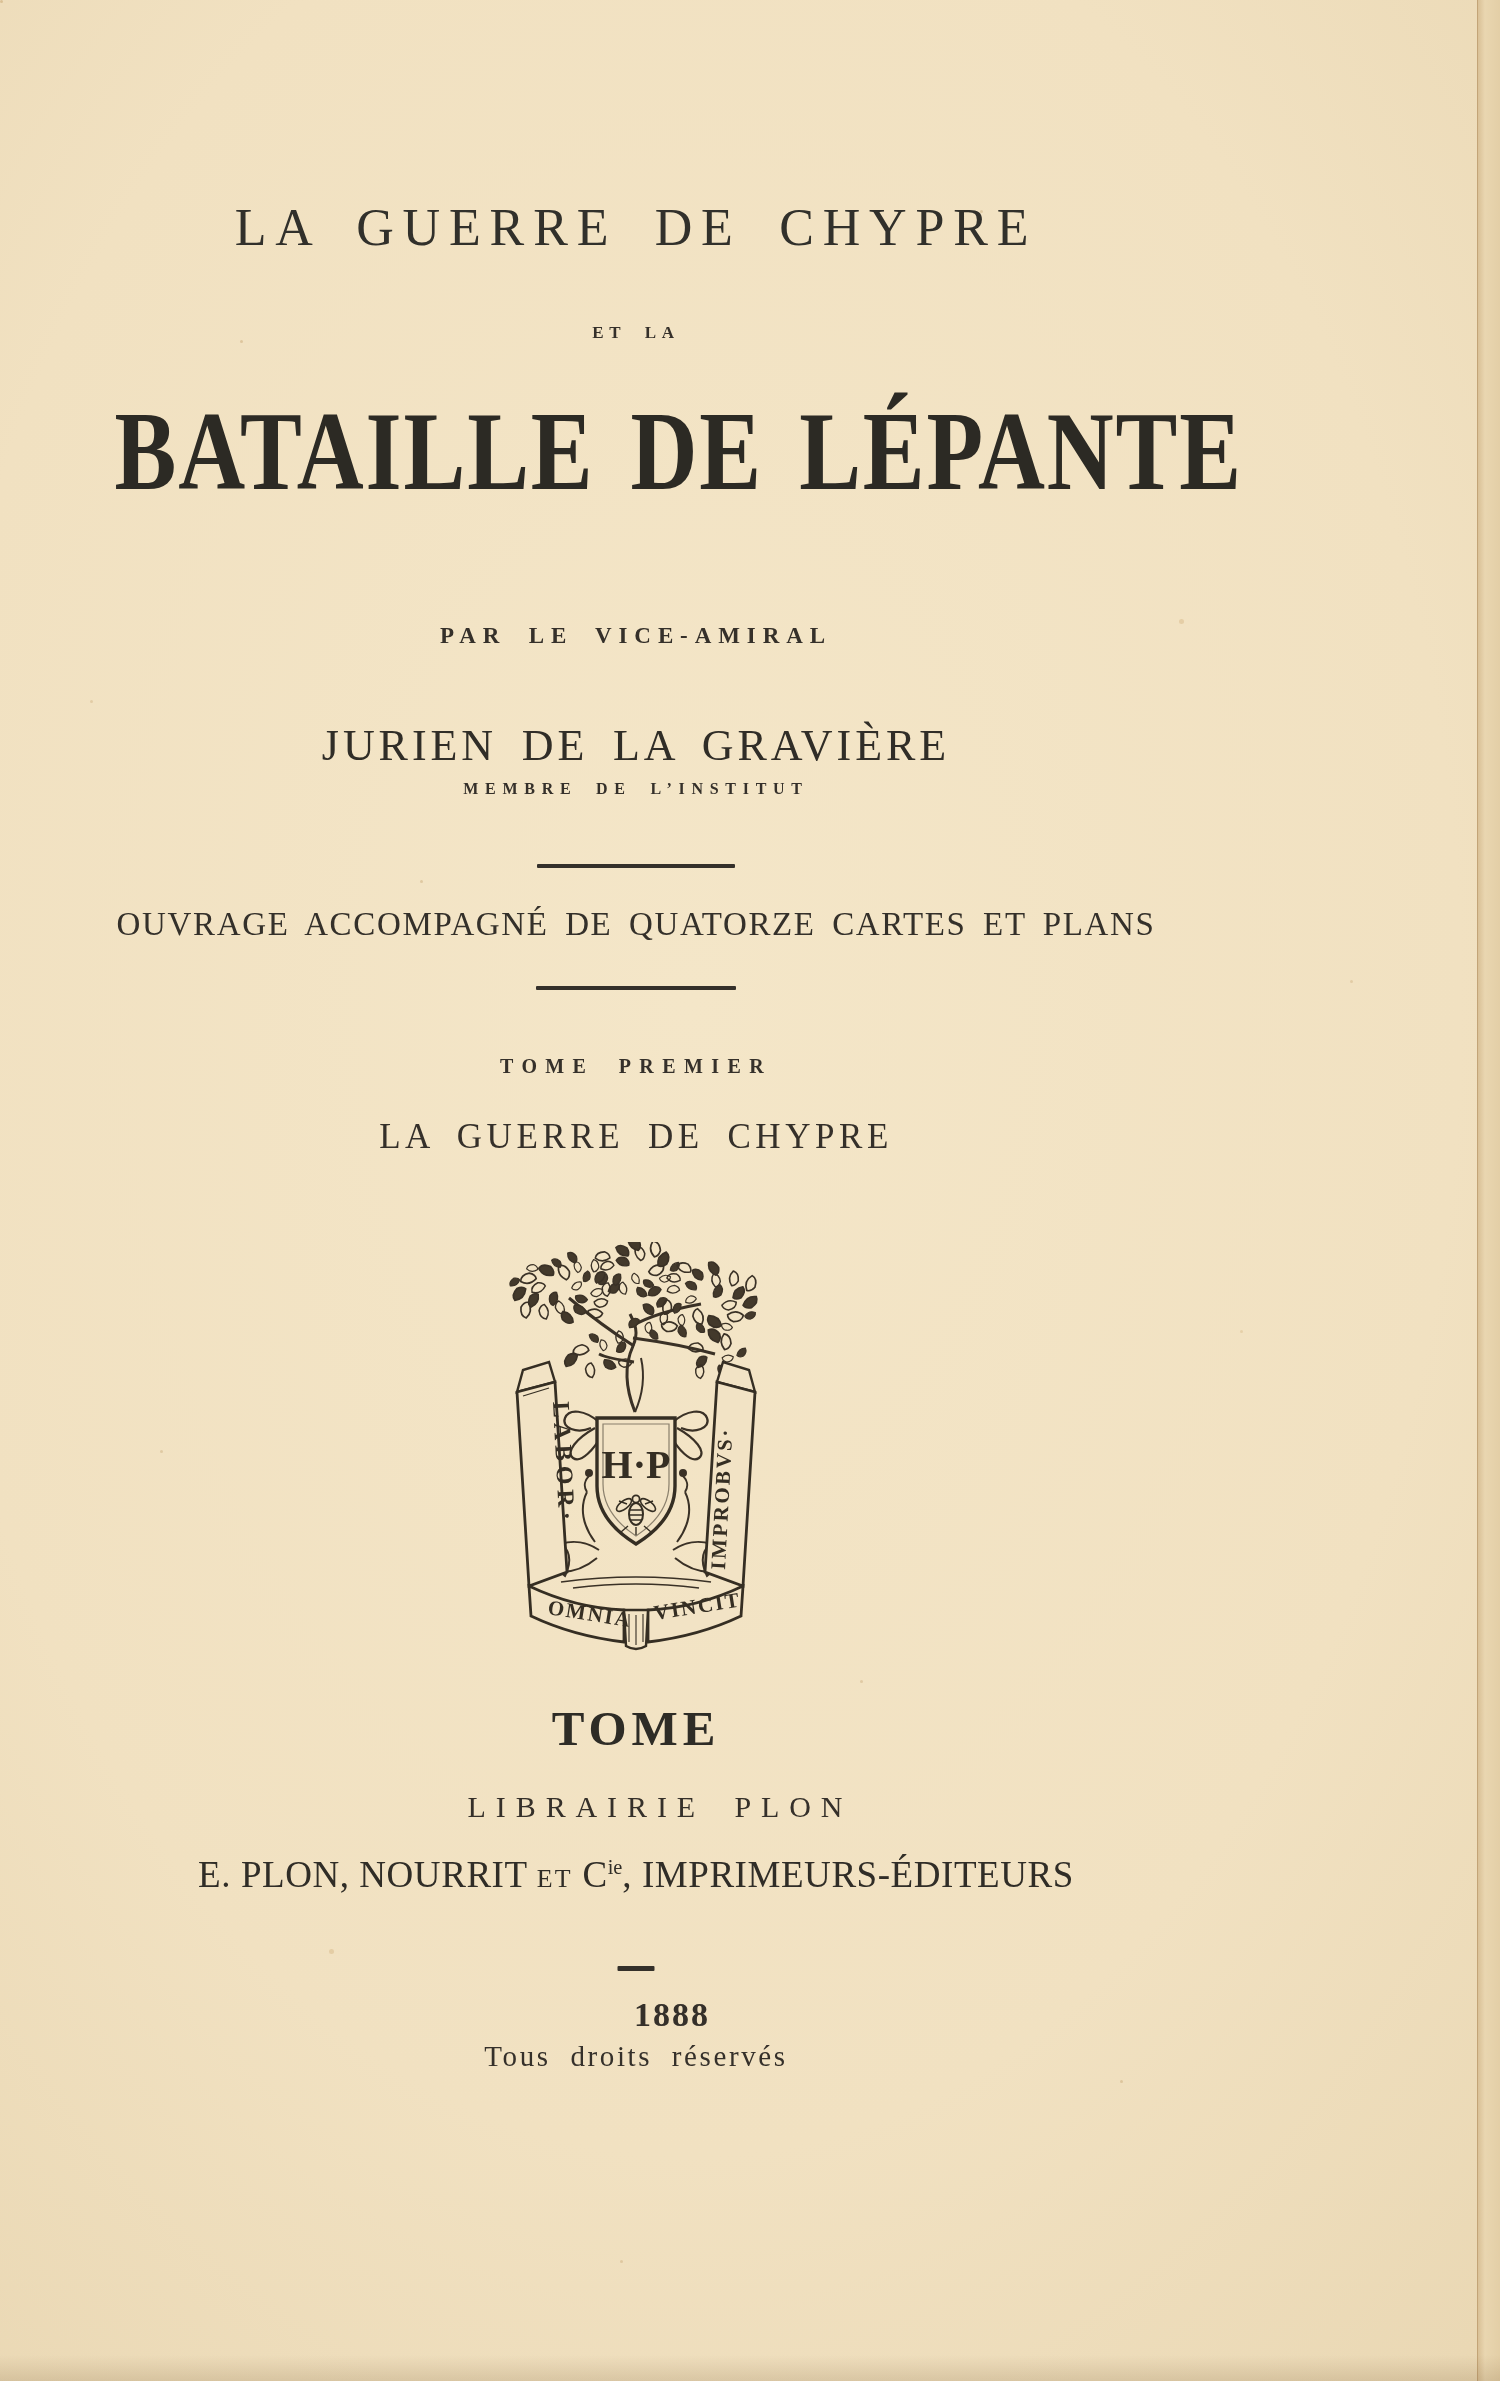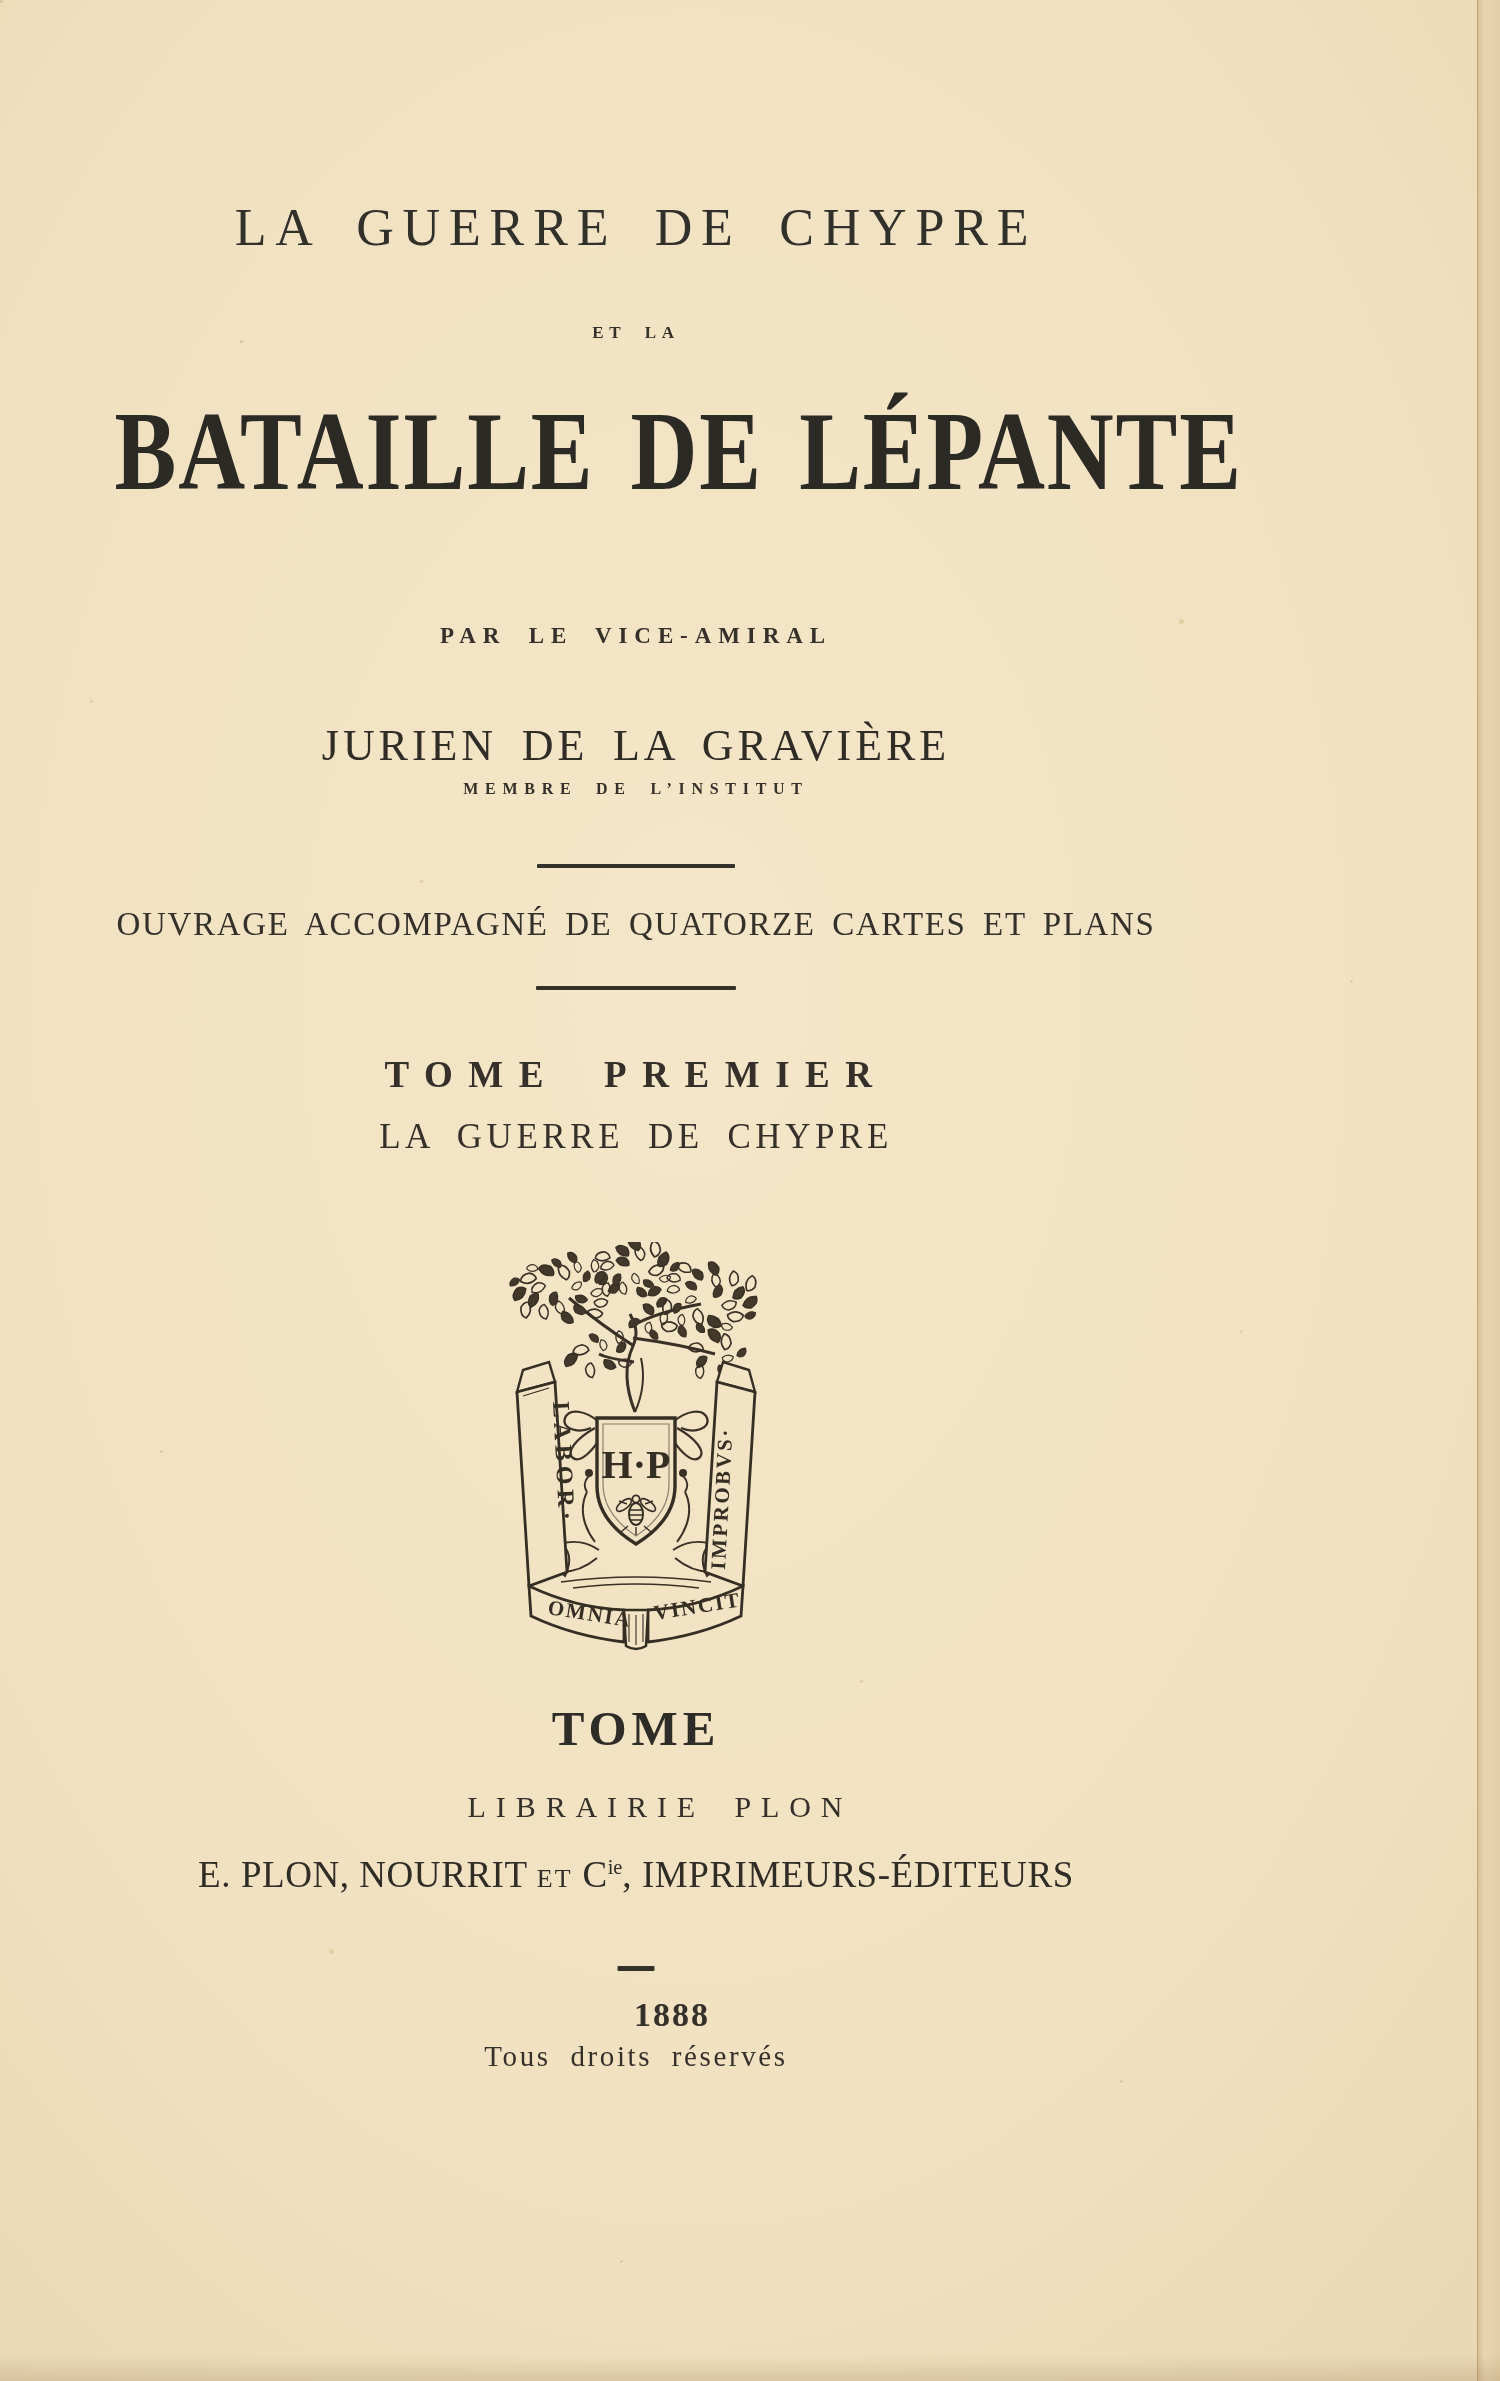--- a/index.html
+++ b/index.html
@@ -39,21 +39,21 @@
   .text-col{position:absolute;left:0;top:0;width:1272px;height:2189px;}
   .line{position:absolute;left:0;width:100%;text-align:center;line-height:1;white-space:nowrap;}
 
   .t-main{top:202px;font-size:52px;letter-spacing:.17em;word-spacing:.3em;color:#31302b;}
   .t-connector{top:324px;font-size:17px;font-weight:bold;letter-spacing:.34em;word-spacing:.5em;}
   .t-big{top:394px;font-size:113px;font-weight:bold;color:#2c2a24;transform:scaleX(.82);transform-origin:50% 50%;letter-spacing:.02em;word-spacing:.12em;}
   .t-byline{top:624px;font-size:23px;font-weight:bold;letter-spacing:.3em;word-spacing:.42em;}
   .t-author{top:692px;font-size:44px;letter-spacing:.09em;word-spacing:.22em;color:#302d27;margin-top:32px;}
   .t-membre{top:781px;font-size:16px;font-weight:bold;letter-spacing:.42em;word-spacing:.5em;}
   .t-ouvrage{top:908px;font-size:33px;letter-spacing:.05em;word-spacing:.2em;color:#34302a;}
-  .t-tome{top:1056px;font-size:37px;font-weight:bold;letter-spacing:.42em;word-spacing:.55em;}
+  .t-tome{top:1056px;font-size:20px;font-weight:bold;letter-spacing:.42em;word-spacing:.55em;}
   .t-subtitle{top:1119px;font-size:35px;letter-spacing:.13em;word-spacing:.3em;}
   .t-city{top:1704px;font-size:49px;font-weight:bold;letter-spacing:.1em;color:#2e2c26;}
   .t-publisher{top:1792px;font-size:30px;letter-spacing:.33em;word-spacing:.4em;padding-left:24px;}
   .t-printer{top:1856px;font-size:37px;color:#302d27;letter-spacing:.015em;}
   .t-printer .sc{font-size:.7em;letter-spacing:.08em;}
   .t-printer sup{font-size:.55em;vertical-align:super;letter-spacing:0;}
   .t-address{top:1910px;font-size:26px;font-weight:bold;letter-spacing:.12em;word-spacing:.2em;}
   .t-year{top:1998px;font-size:34px;font-weight:bold;letter-spacing:.06em;margin-left:36px;}
   .t-rights{top:2042px;font-size:29px;letter-spacing:.09em;word-spacing:.34em;}
 

